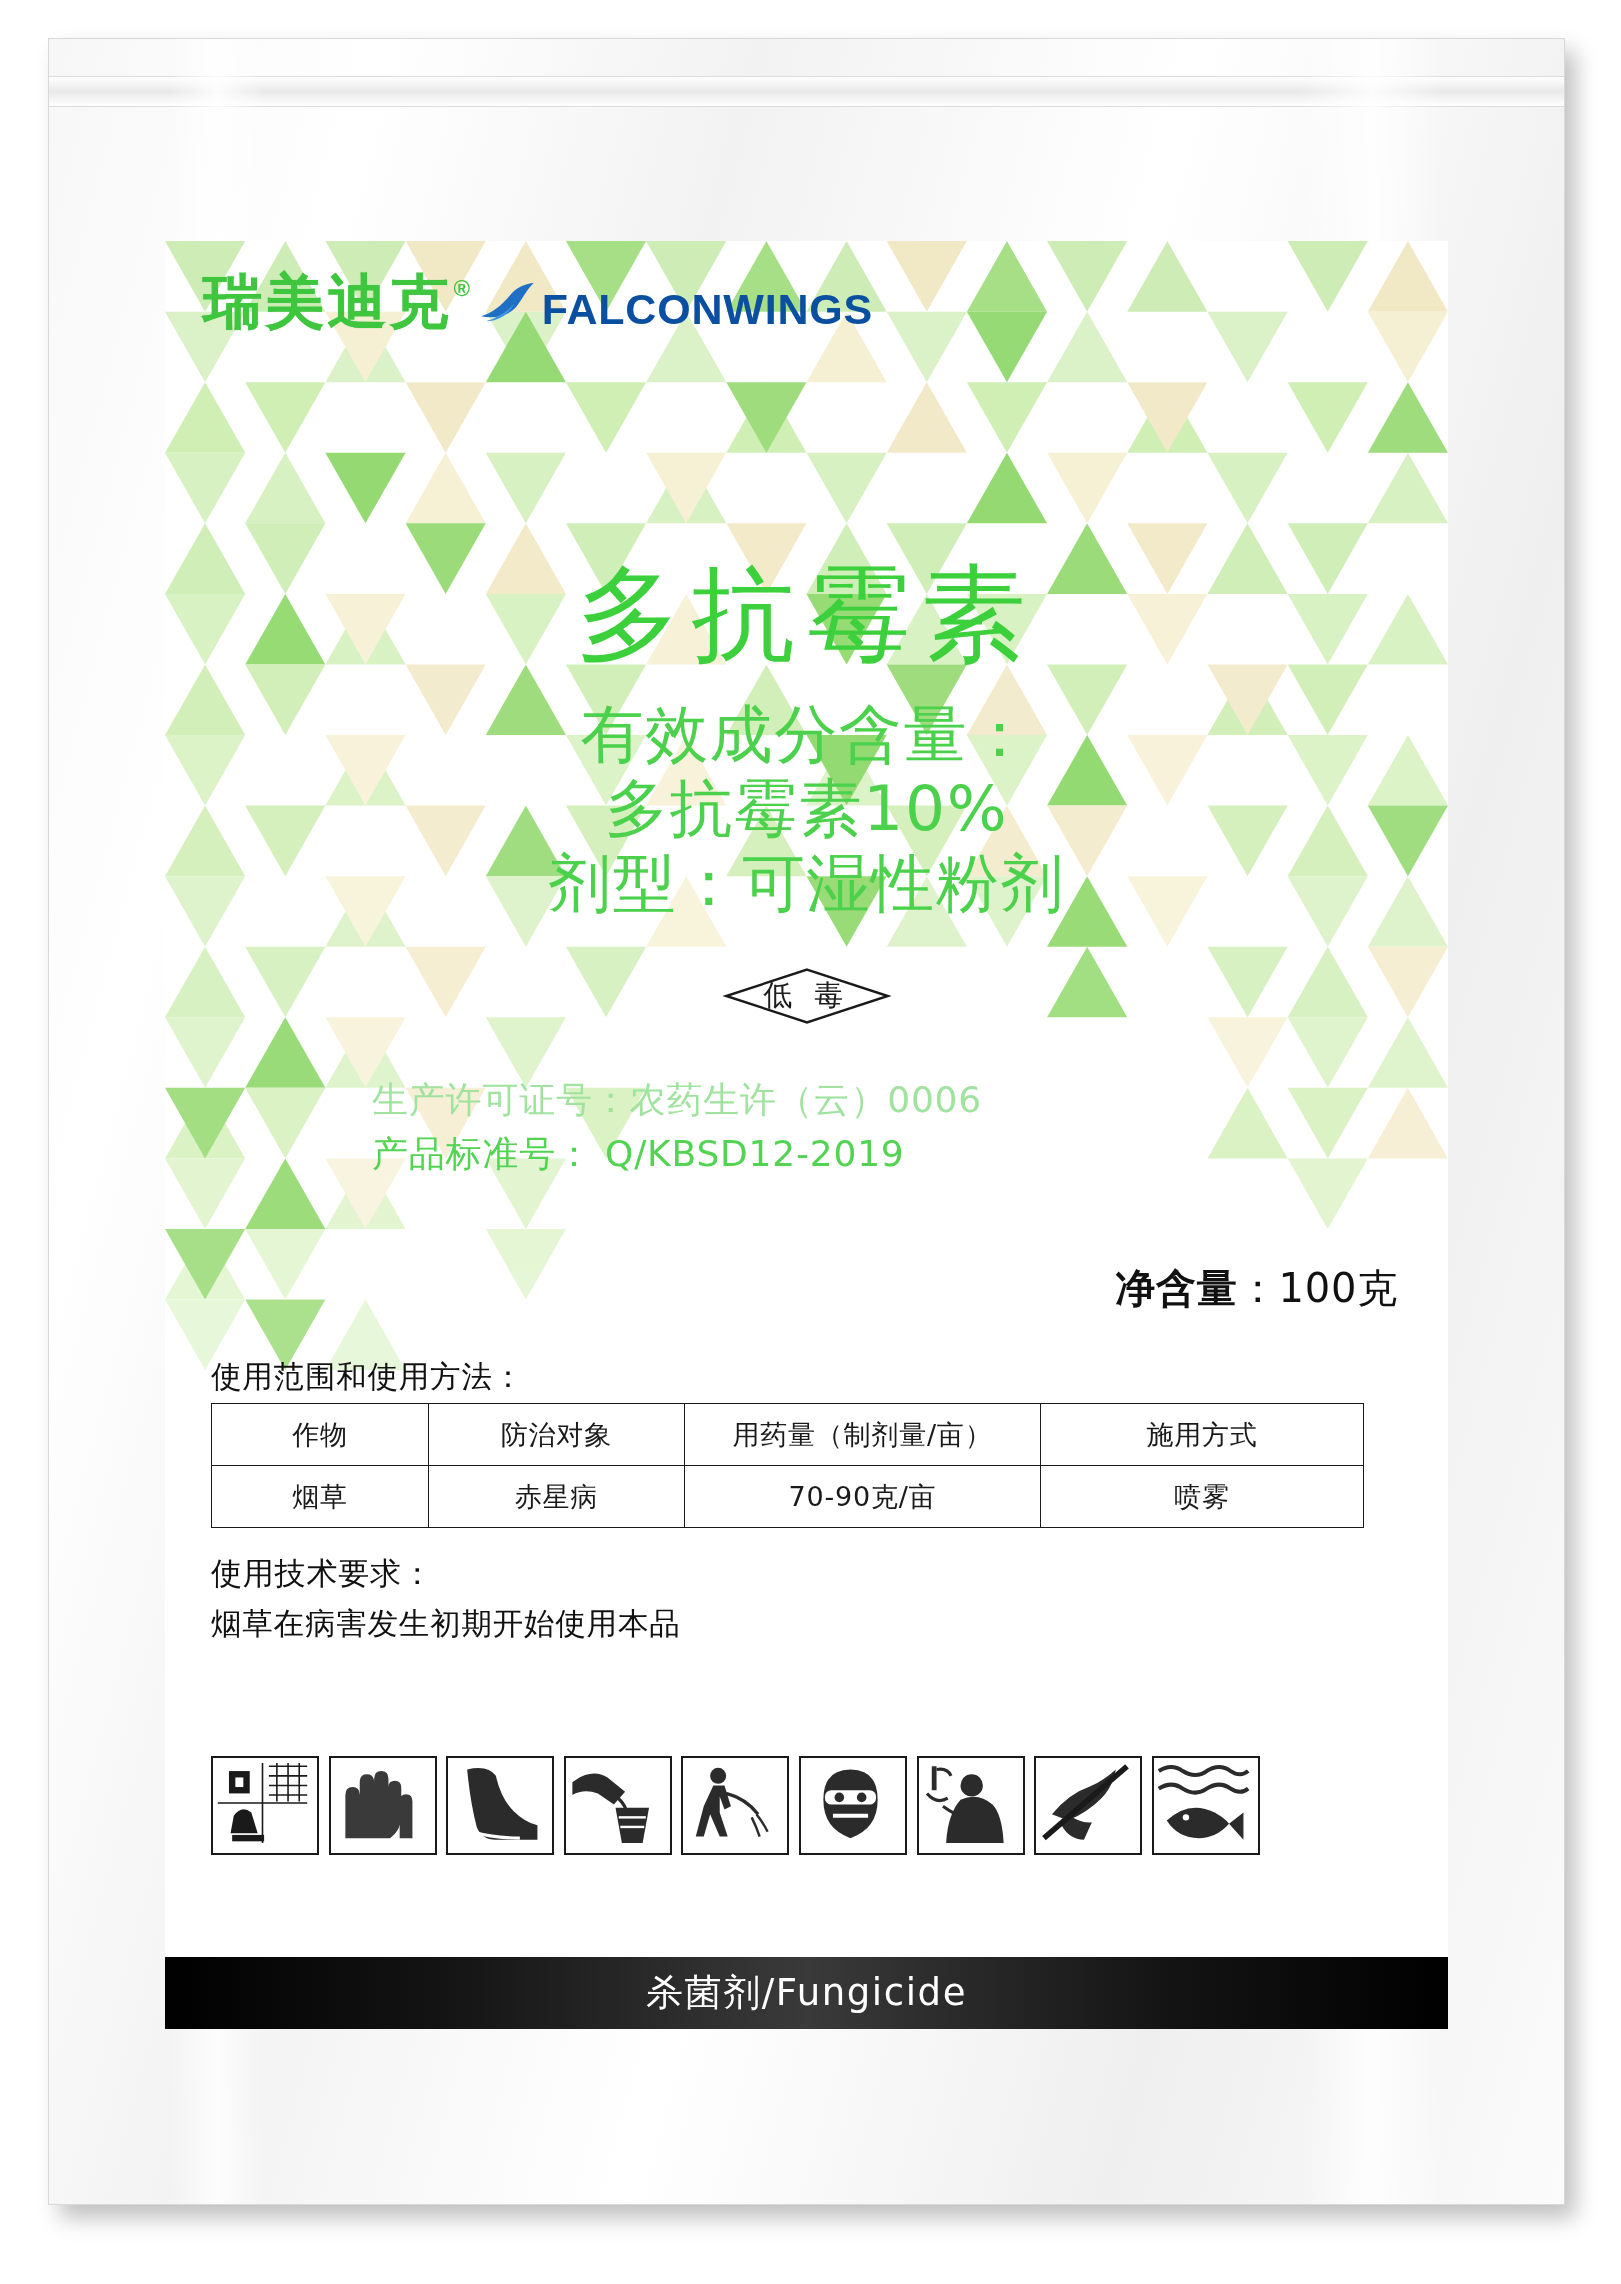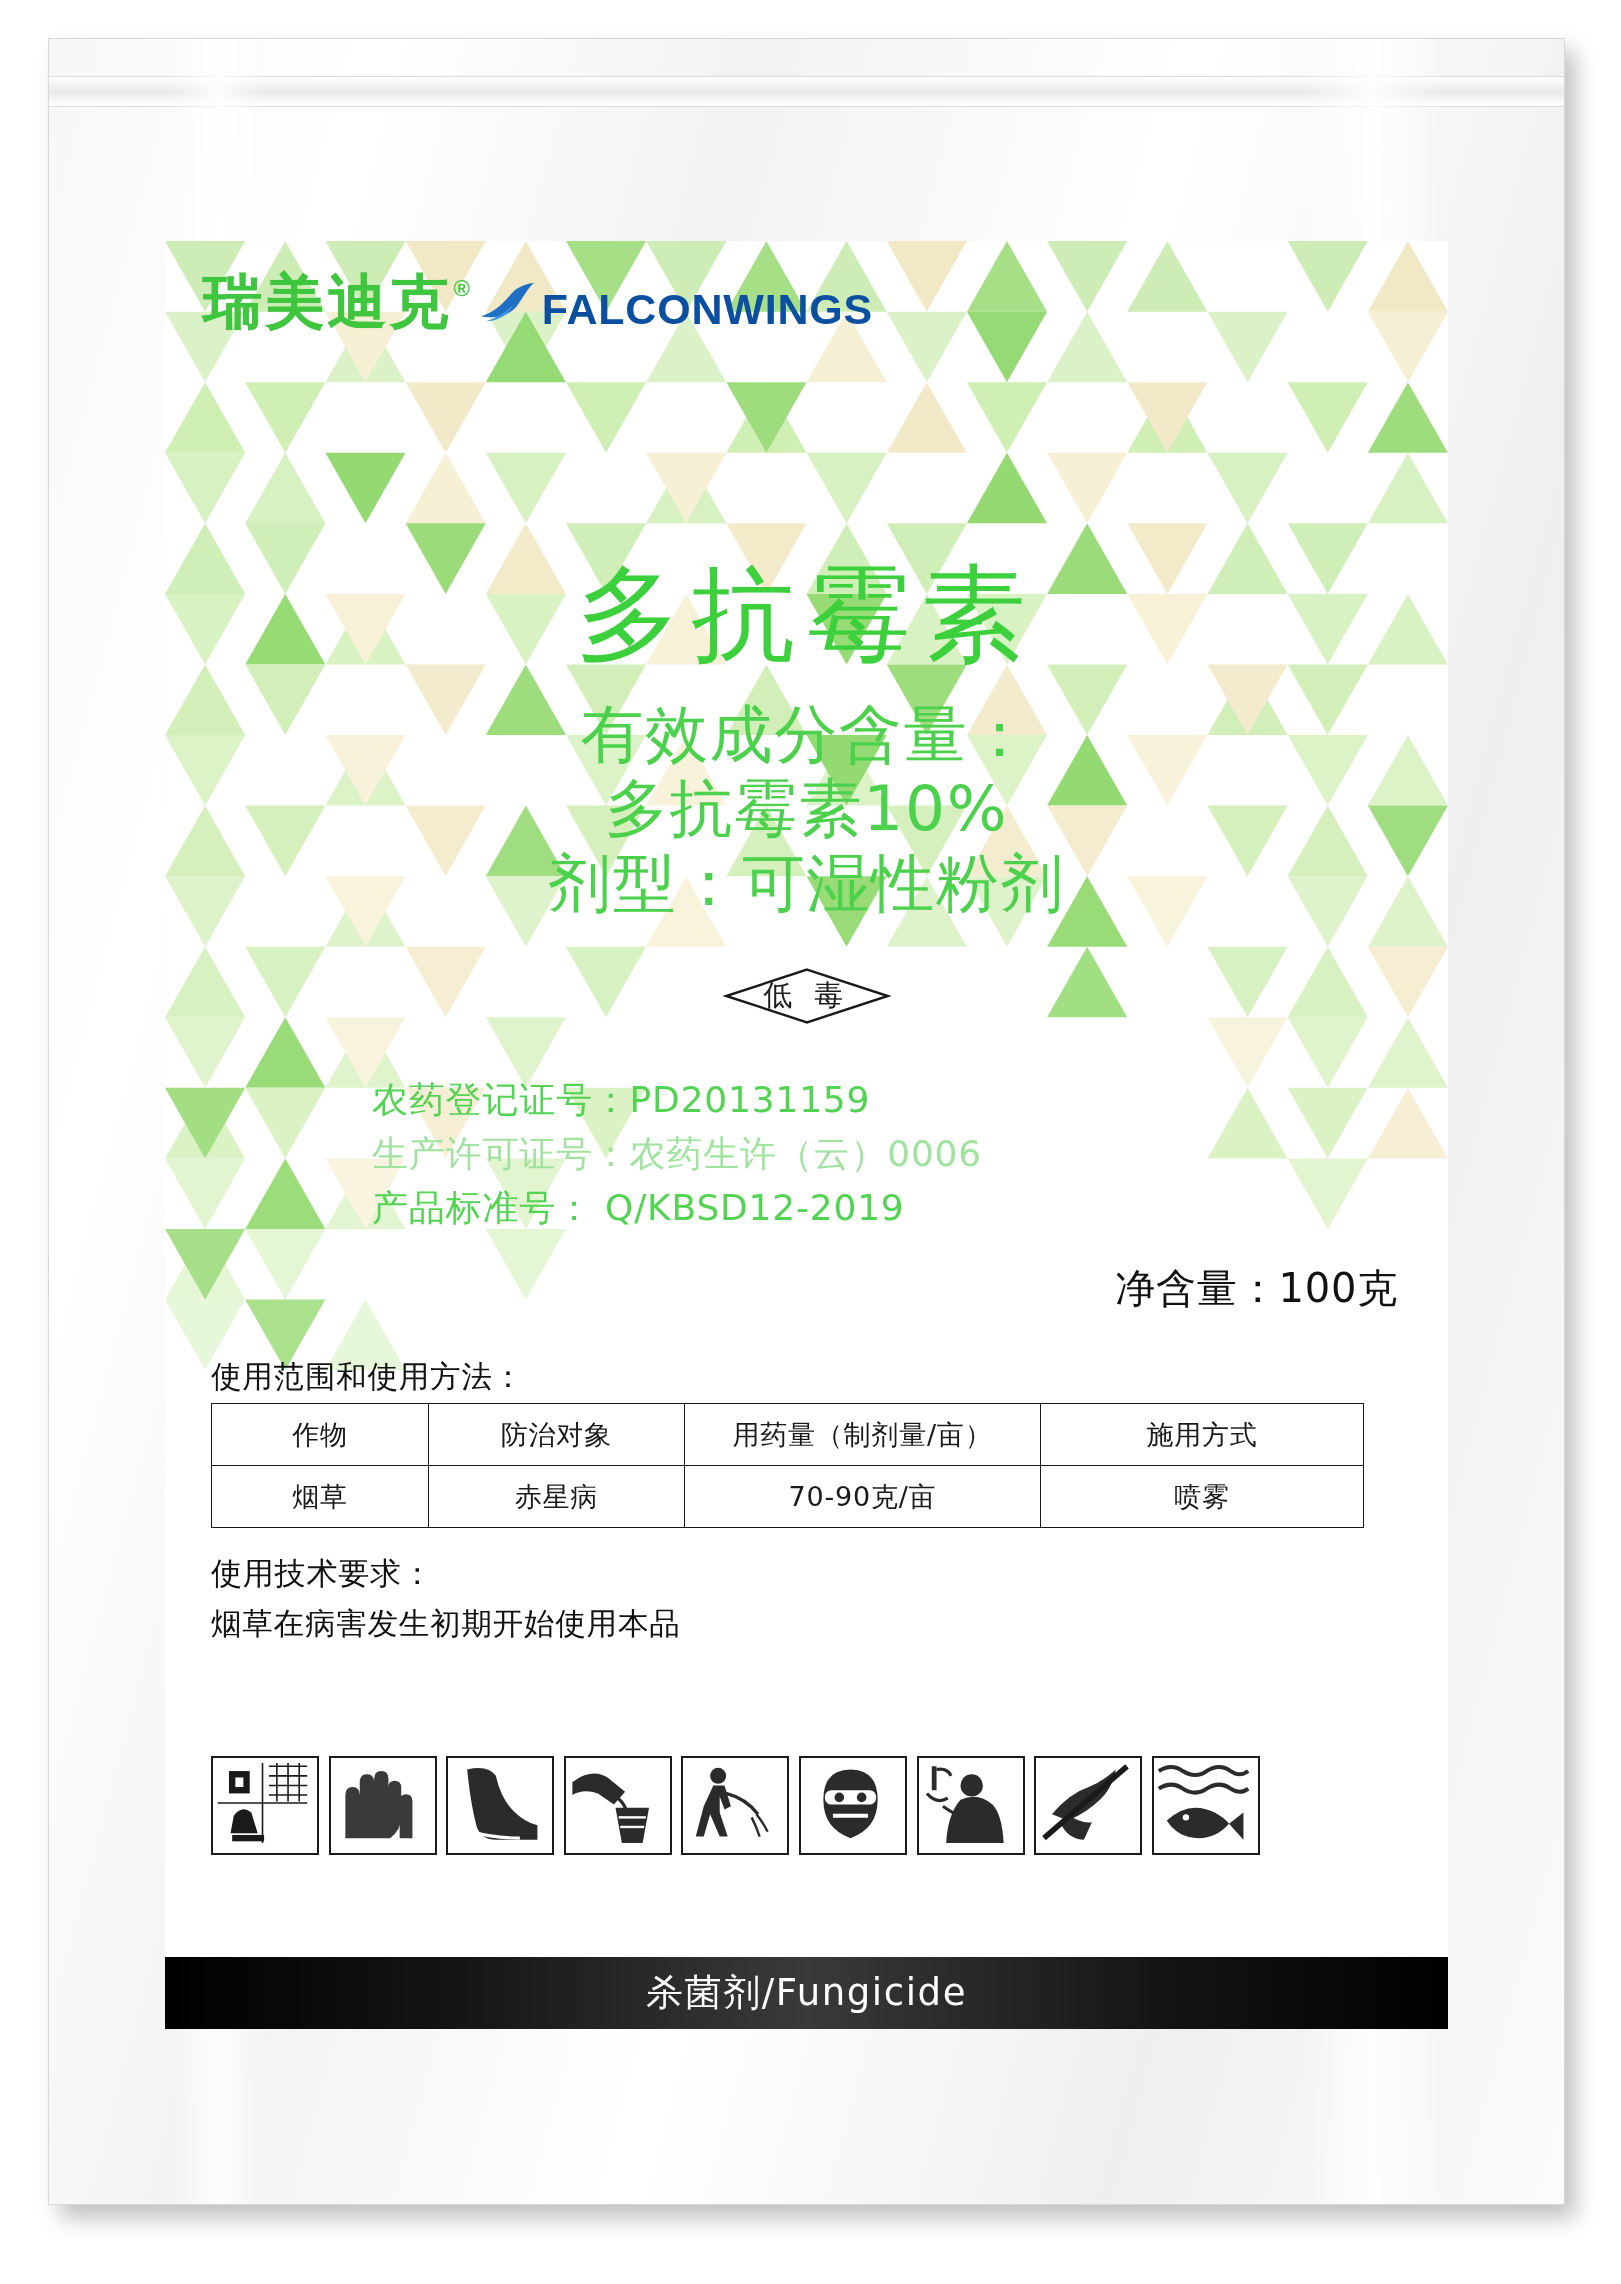--- a/index.html
+++ b/index.html
@@ -170,21 +170,21 @@
 
   .net-weight {
     position: absolute;
     right: 50px;
     top: 1020px;
     font-family: "DejaVu Sans", sans-serif;
     font-size: 40px;
     color: #111111;
     letter-spacing: 0.8px;
   }
-  .net-weight b { font-weight: normal; }
+  .net-weight b { font-weight: bold; }
 
   
   .usage-title {
     position: absolute;
     left: 46px;
     top: 1116px;
     font-family: "DejaVu Sans", sans-serif;
     font-size: 30.5px;
     color: #111111;
     letter-spacing: 0.8px;
@@ -576,21 +576,20 @@
     <div class="tox-wrap">
       <div class="tox">
         <svg width="168" height="58" viewBox="0 0 210 72">
           <polygon points="105,3 206,36 105,69 4,36" fill="none" stroke="#1a1a1a" stroke-width="3"></polygon>
         </svg>
         <span>低 毒</span>
       </div>
     </div>
 
     <div class="reg-block">
-      <div>农药登记证号：PD20131159</div>
       <div class="reg-faded">生产许可证号：农药生许（云）0006</div>
       <div>产品标准号： Q/KBSD12-2019</div>
     </div>
 
     <div class="net-weight">
       <b>净含量</b><span>：</span><span>100克</span>
     </div>
 
     <div class="usage-title">使用范围和使用方法：</div>
 

